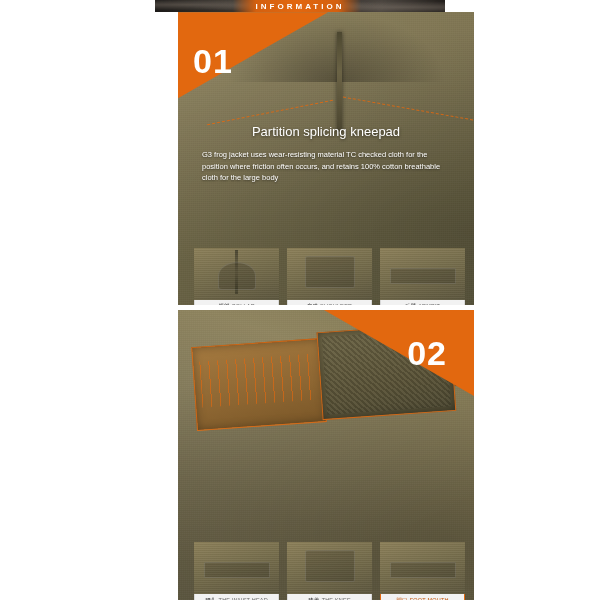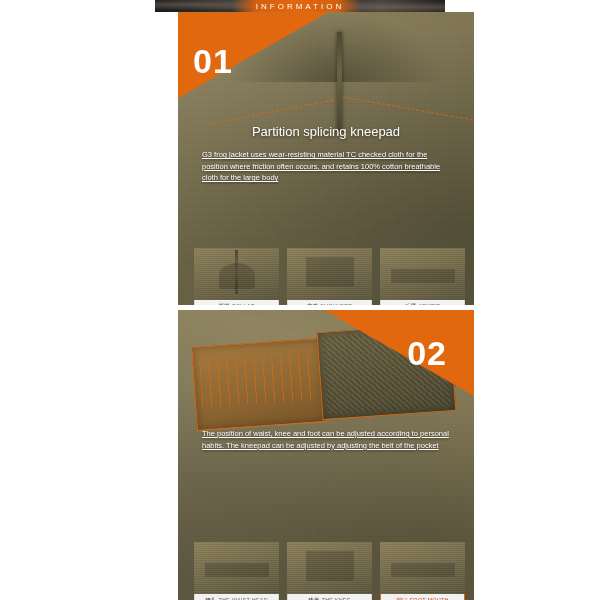--- a/index.html
+++ b/index.html
@@ -51,21 +51,21 @@
     top: 0;
     width: 128px;
     height: 20px;
     background: linear-gradient(90deg, rgba(214,96,22,0) 0%, #d4600f 18%, #e2670f 50%, #d4600f 82%, rgba(214,96,22,0) 100%);
   }
   .header-band .title {
     position: relative;
     color: #ffffff;
     font-size: 8px;
     letter-spacing: 3px;
-    font-weight: normal;
+    font-weight: bold;
     z-index: 2;
   }
 
   
   .section {
     width: 548px;
     position: relative;
     background: #ffffff;
   }
 
@@ -236,21 +236,20 @@
     text-align: center;
     text-shadow: 0 1px 3px rgba(0,0,0,.55);
     margin-bottom: 10px;
   }
   .cap-body {
     font-size: 7.5px;
     line-height: 1.55;
     text-align: left;
     padding: 0 8px;
     text-shadow: 0 1px 2px rgba(0,0,0,.5);
-    text-decoration: underline;
   }
 
   
   .thumbs {
     position: absolute;
     z-index: 7;
     left: 168px;
     display: flex;
     gap: 8px;
   }
@@ -396,21 +395,20 @@
         </div>
         <div class="velcro-b">
           <div class="velcro-hook"></div>
         </div>
       </div>
 
       <div class="wedge tr"></div>
       <div class="badge-num right" style="top:26px;">02</div>
 
       <div class="caption two" style="top:118px;">
-        <div class="cap-body">The position of waist, knee and foot can be adjusted according to personal habits. The kneepad can be adjusted by adjusting the belt of the pocket</div>
       </div>
 
       <div class="thumbs two" style="top:232px;">
         <div class="thumb">
           <div class="img">
             <div class="detail d2"></div>
           </div>
           <div class="cap">
             <span class="cn">腰头</span>
             <span class="en">THE WAIST HEAD</span>

